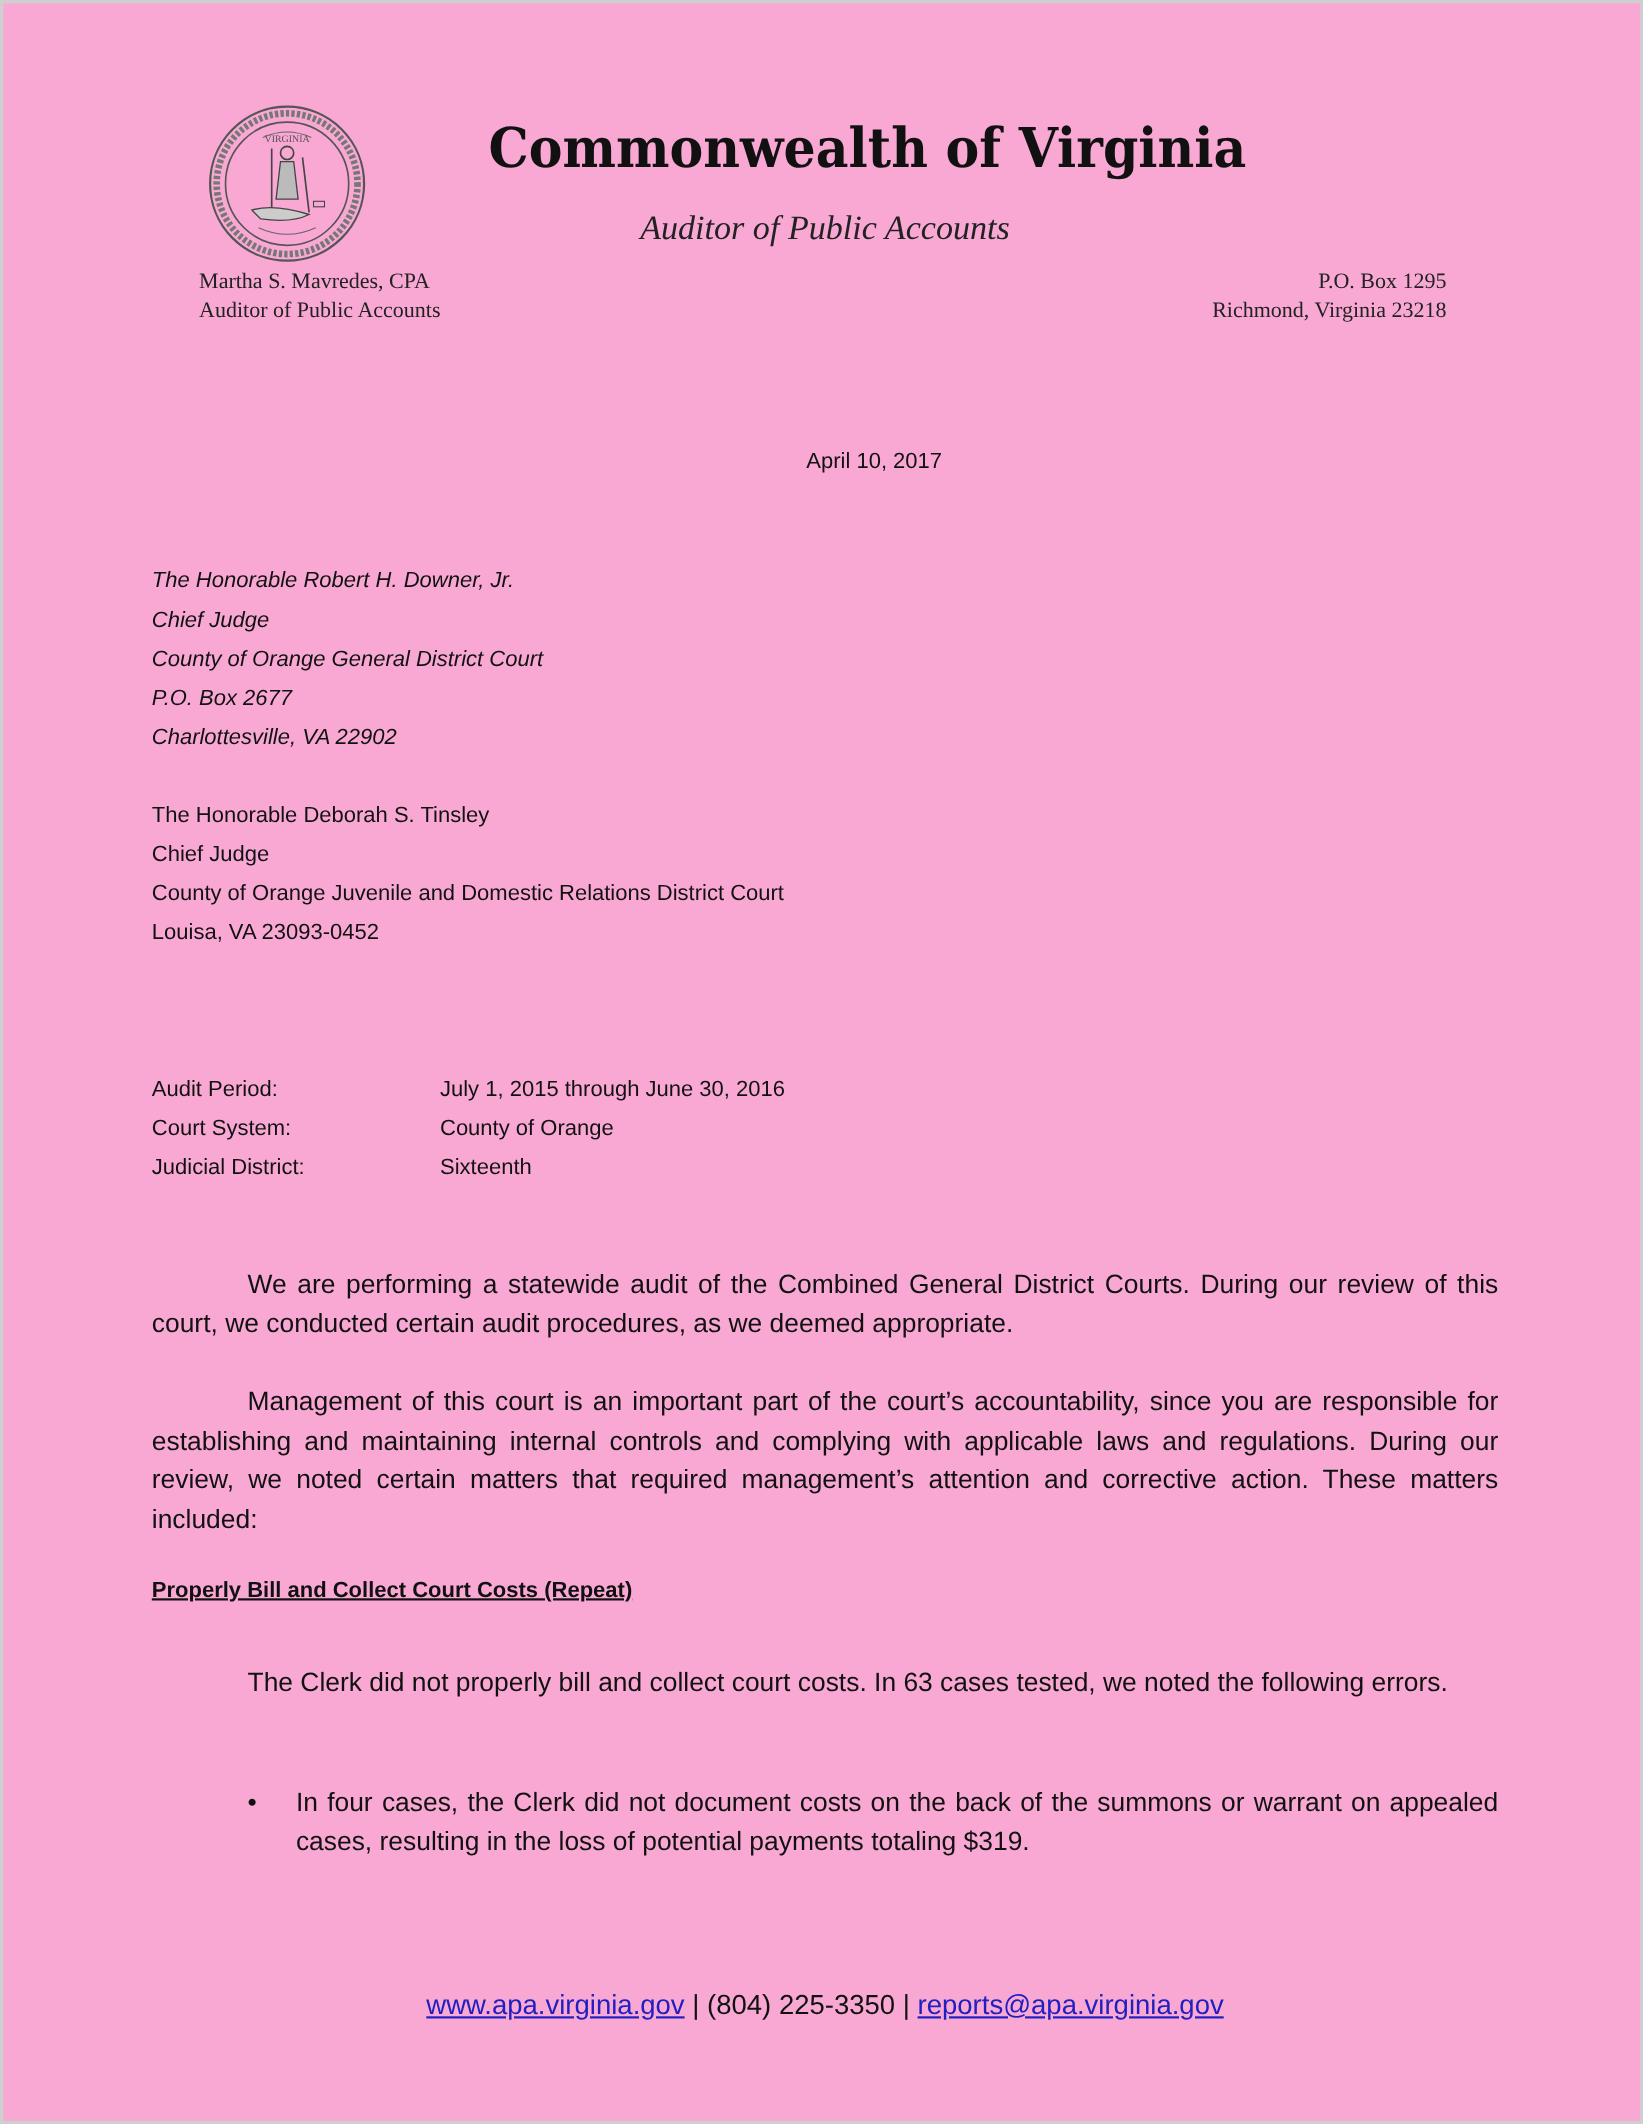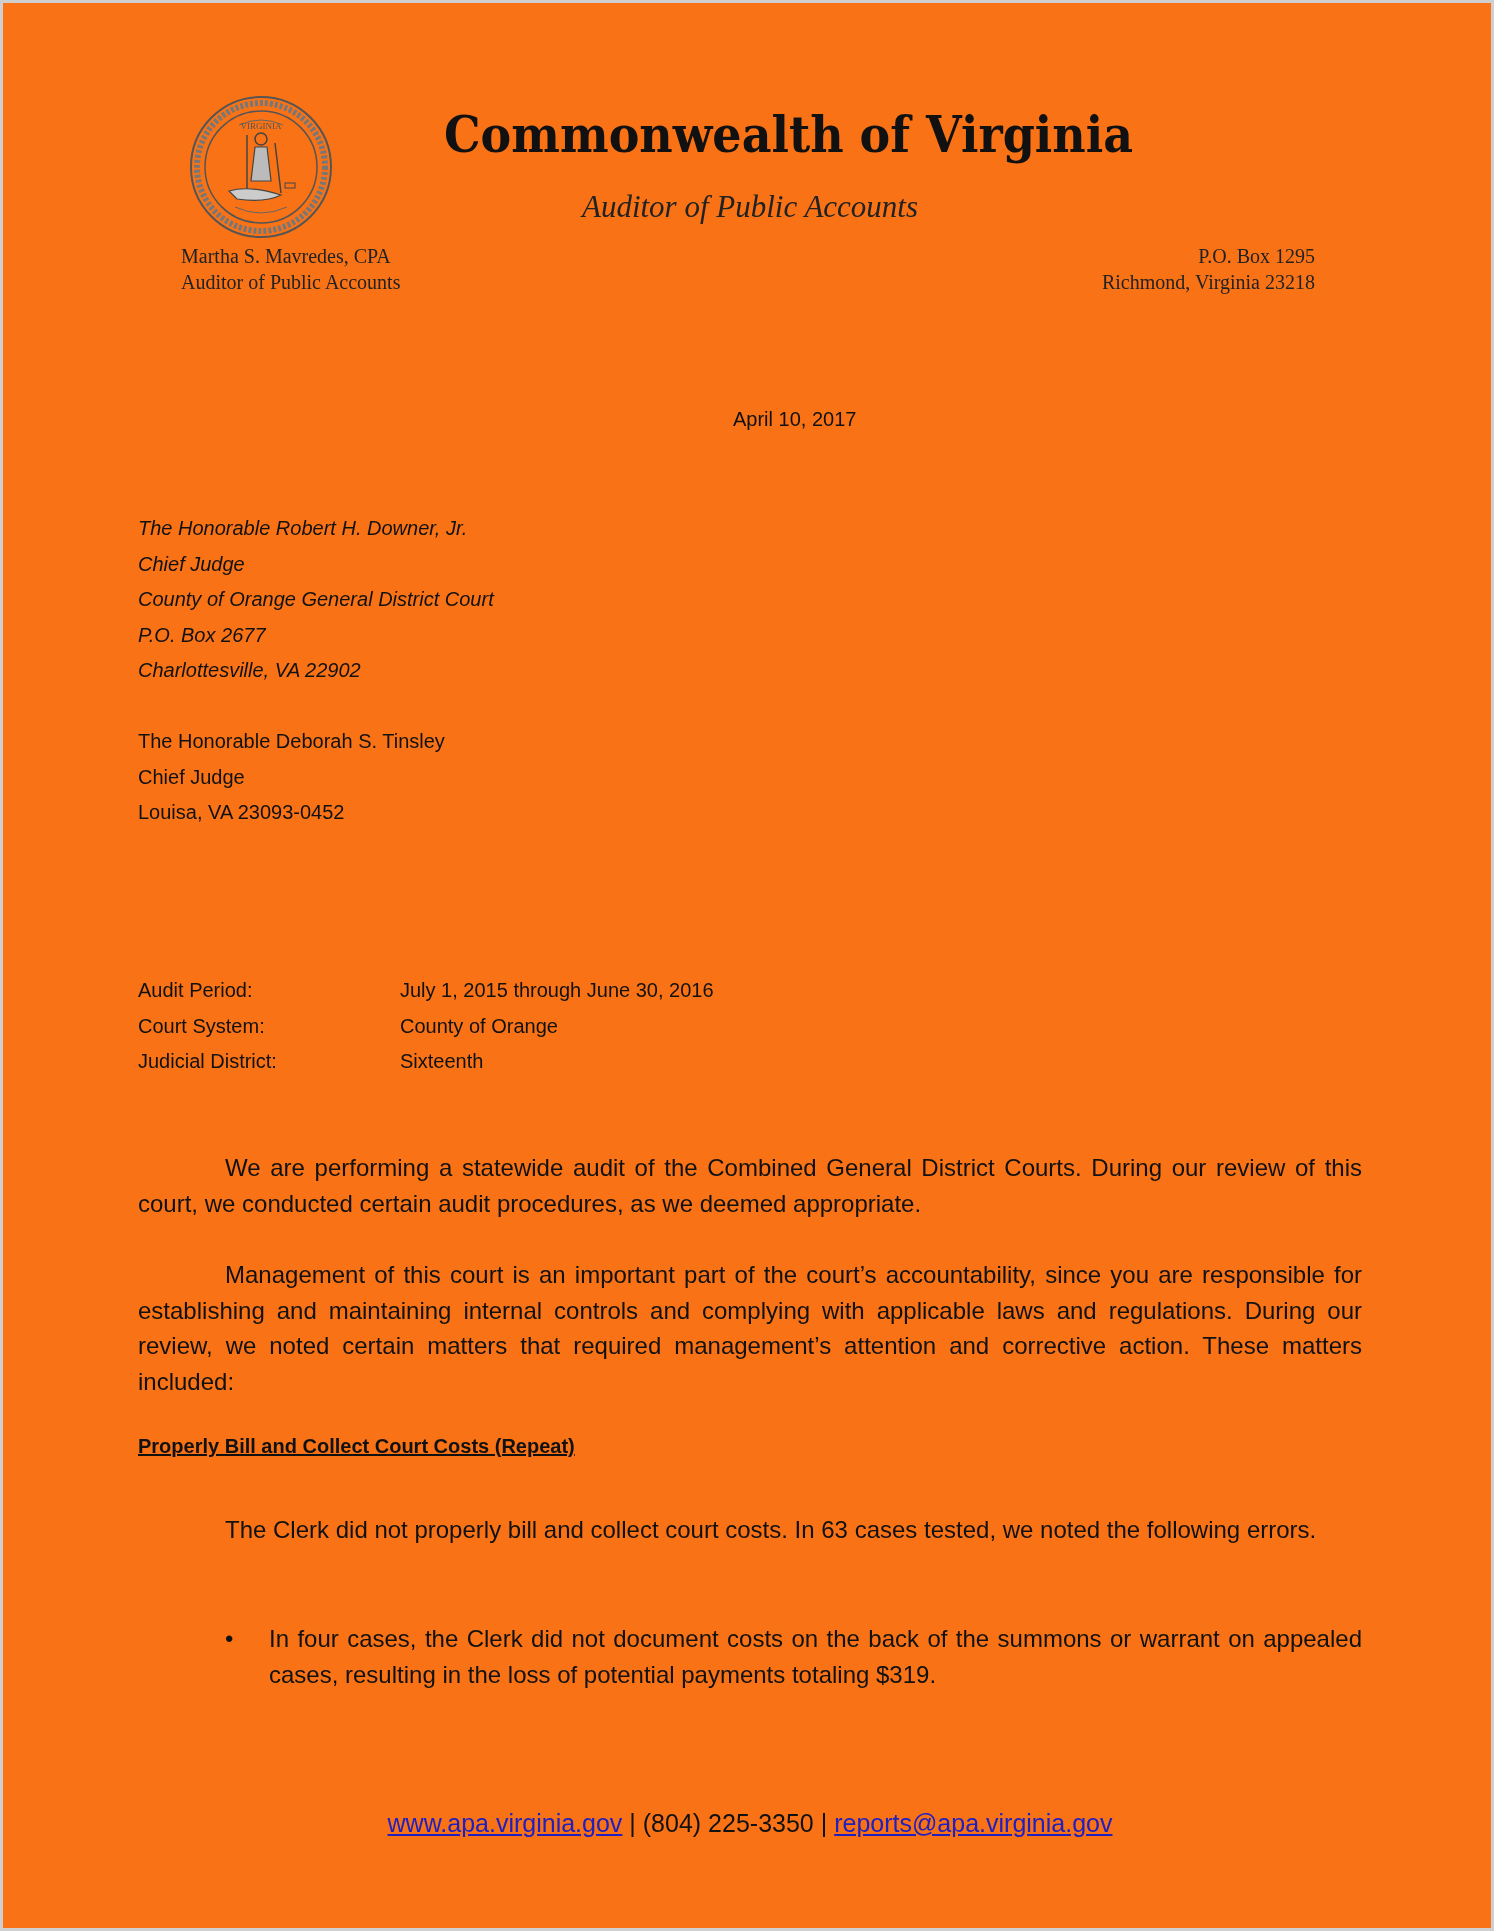--- a/index.html
+++ b/index.html
@@ -2,21 +2,21 @@
 <html><head>
 <meta charset="utf-8">
 <style>
   html, body { margin: 0; padding: 0; }
   body {
     width: 1494px; height: 1931px; background: #ffffff; position: relative; overflow: hidden;
     font-family: "Liberation Sans", sans-serif; color: #111;
   }
   .page {
     position: absolute; left: 0; top: 0; width: 1488px; height: 1925px;
-    border: 3px solid #cfcfcf; background: #f97316;
+    border: 3px solid #cfcfcf; background: #f9a8d4;
   }
   .abs { position: absolute; white-space: nowrap; }
   .seal { position: absolute; left: 186px; top: 92px; width: 144px; height: 144px; }
   .title {
     left: 441px; top: 102px; width: 612px; text-align: center;
     font-family: "DejaVu Serif", serif; font-weight: bold; font-size: 50px; letter-spacing: 0px;
     transform: scaleX(0.92); transform-origin: left center;
   }
   .subtitle {
     left: 441px; top: 186px; width: 612px; text-align: center;
@@ -79,20 +79,21 @@
     <div>The Honorable Robert H. Downer, Jr.</div>
     <div>Chief Judge</div>
     <div>County of Orange General District Court</div>
     <div>P.O. Box 2677</div>
     <div>Charlottesville, VA  22902</div>
   </div>
 
   <div class="abs body addr" style="top:721px;">
     <div>The Honorable Deborah S. Tinsley</div>
     <div>Chief Judge</div>
+    <div>County of Orange Juvenile and Domestic Relations District Court</div>
     <div>Louisa, VA 23093-0452</div>
   </div>
 
   <div class="abs body info">
     <div class="info-row">
       <span class="info-label">Audit Period:</span>
       <span>July 1, 2015 through June 30, 2016</span>
     </div>
     <div class="info-row">
       <span class="info-label">Court System:</span>

